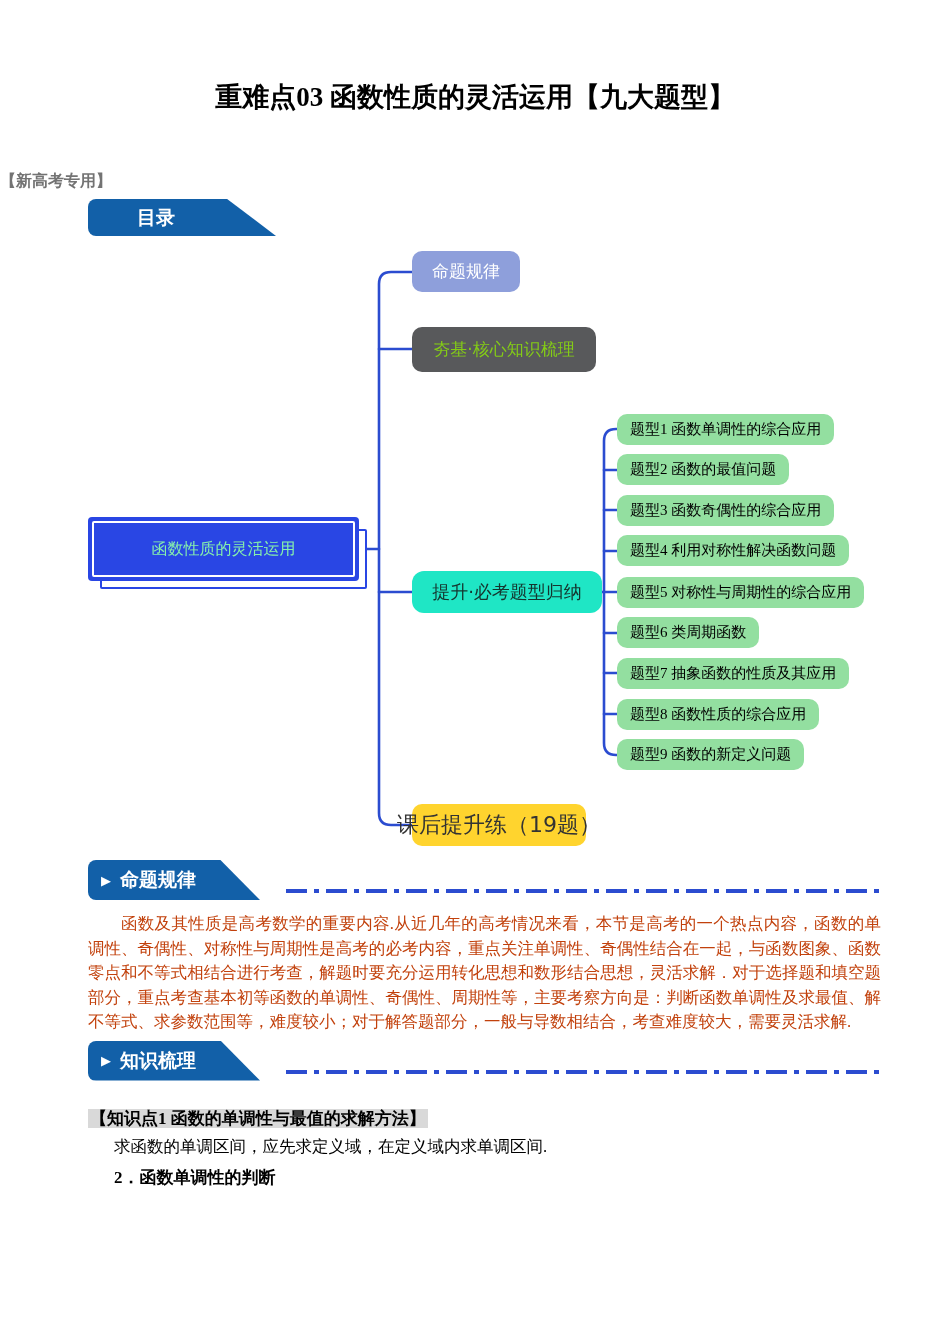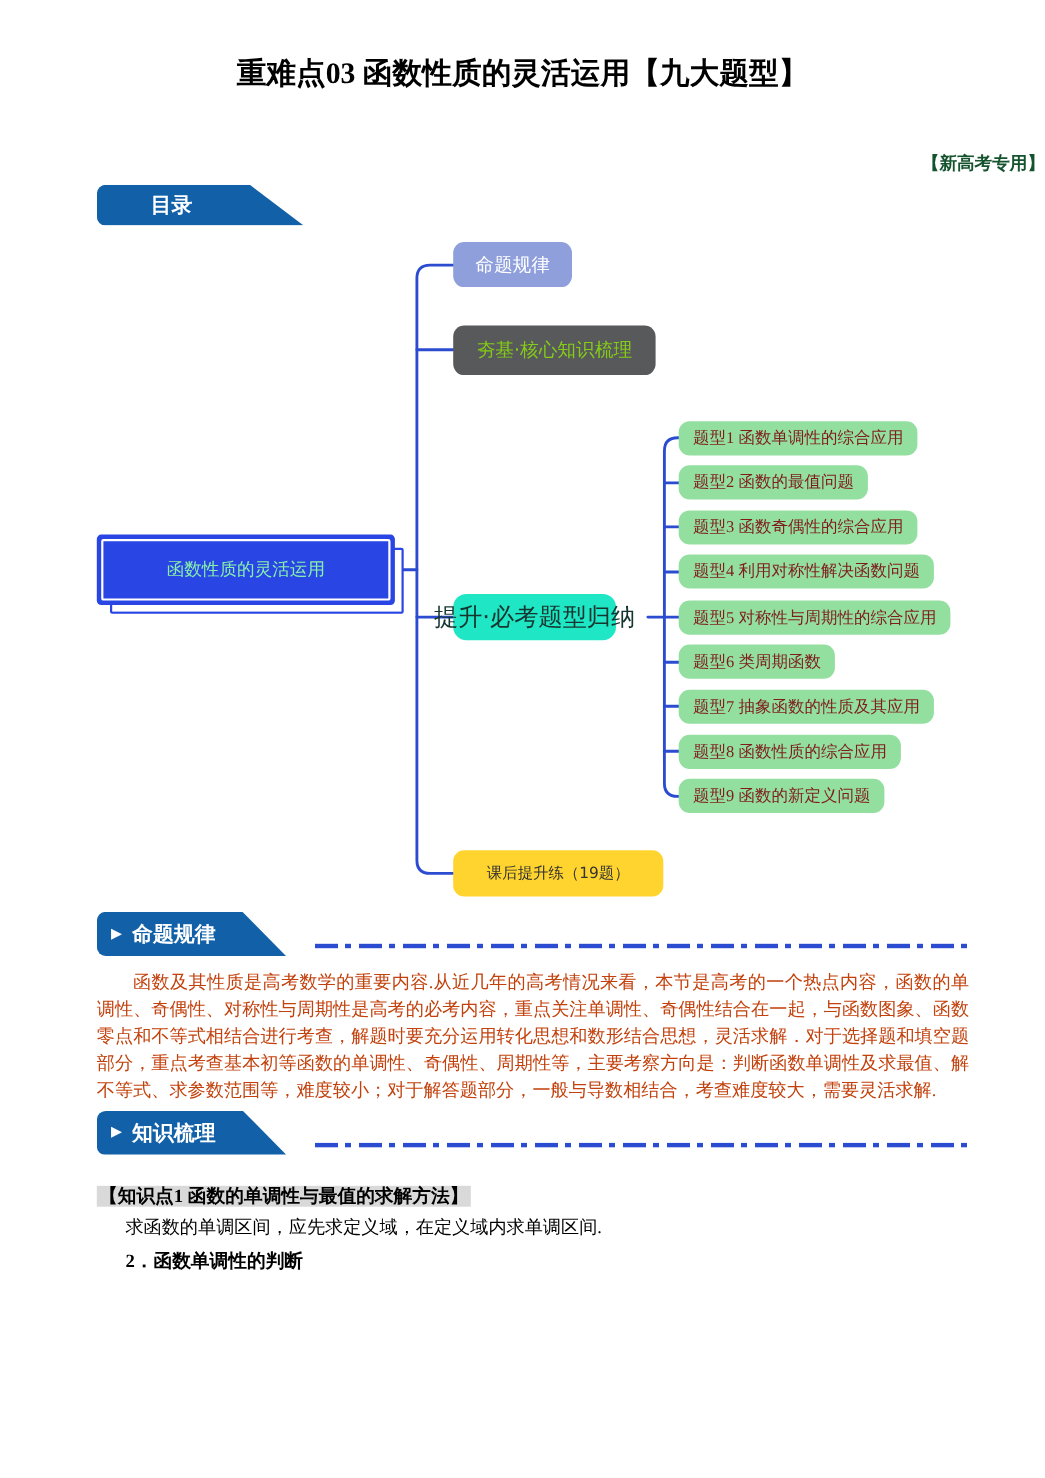--- a/index.html
+++ b/index.html
@@ -7,26 +7,26 @@
     --font-sans:"DejaVu Sans","Liberation Sans",sans-serif;
   }
   *{margin:0;padding:0;box-sizing:border-box;}
   html,body{background:#ffffff;}
   .page{
     width:950px;height:1344px;margin:0 auto;background:#fff;
     font-family:var(--font-serif);color:#000;position:relative;overflow:hidden;
   }
   
   .doc-title{
-    padding-top:49px;text-align:center;font-size:27px;line-height:34px;
+    padding-top:80px;text-align:center;font-size:27px;line-height:34px;
     font-weight:bold;color:#000;font-family:var(--font-serif);
   }
   .doc-subtitle{
-    margin-top:56px;text-align:right;font-size:16px;line-height:22px;
-    font-weight:bold;color:#14532d;
+    margin-top:56px;text-align:left;font-size:16px;line-height:22px;
+    font-weight:bold;color:#737373;
   }
   
   .mindmap{position:relative;width:950px;height:655px;margin-top:7px;}
   .connectors{position:absolute;left:0;top:0;width:950px;height:655px;}
   .connectors path{stroke:var(--line-blue,#2b4cd0);stroke-width:2.6;fill:none;stroke-linecap:round;}
   .toc-banner{
     position:absolute;left:88px;top:0;width:188px;height:37px;
     background:var(--banner-blue,#1260a8);
     clip-path:polygon(0 0,74% 0,100% 100%,0 100%);
     border-radius:8px 0 0 8px;
@@ -41,25 +41,25 @@
     left:88px;top:318px;width:271px;height:64px;
     background:var(--center-blue,#2946e4);color:#86efac;font-size:16px;
     border-radius:4px;
     box-shadow:10px 10px 0 -4px #ffffff,10px 10px 0 -2px var(--center-blue,#2946e4);
   }
   .node-central::before{
     content:"";position:absolute;inset:4px;border:2px solid #ffffff;border-radius:2px;
   }
   .node-b1{left:412px;top:52px;width:108px;height:41px;background:var(--branch-purple,#8e9fdb);color:#fff;font-size:17px;border-radius:10px;}
   .node-b2{left:412px;top:128px;width:184px;height:45px;background:var(--branch-gray,#58595b);color:#84cc16;font-size:17px;border-radius:10px;}
-  .node-b3{left:412px;top:372px;width:148px;height:42px;background:var(--branch-cyan,#1fe6c5);color:#15352e;font-size:22px;border-radius:12px;}
-  .node-b4{left:412px;top:605px;width:191px;height:42px;background:var(--branch-yellow,#ffd42e);color:#333;font-size:14px;border-radius:10px;}
+  .node-b3{left:412px;top:372px;width:190px;height:42px;background:var(--branch-cyan,#1fe6c5);color:#15352e;font-size:18px;border-radius:12px;}
+  .node-b4{left:412px;top:605px;width:174px;height:42px;background:var(--branch-yellow,#ffd42e);color:#333;font-size:22px;border-radius:10px;}
   .topic{
     position:absolute;left:617px;height:31px;display:flex;align-items:center;
-    background:var(--topic-green,#93dfa0);color:#7f1d1d;
+    background:var(--topic-green,#93dfa0);color:#000000;
     font-family:var(--font-serif);font-size:15px;white-space:nowrap;
     padding:0 13px;border-radius:10px;
   }
   
   .section-row{display:flex;align-items:flex-end;margin:6px 69px 0 88px;height:40px;}
   .section-banner{
     width:172px;height:40px;background:var(--banner-blue,#1260a8);
     clip-path:polygon(0 0,77% 0,100% 100%,0 100%);
     border-radius:8px 0 0 8px;flex:0 0 auto;
     display:flex;align-items:center;color:#fff;

